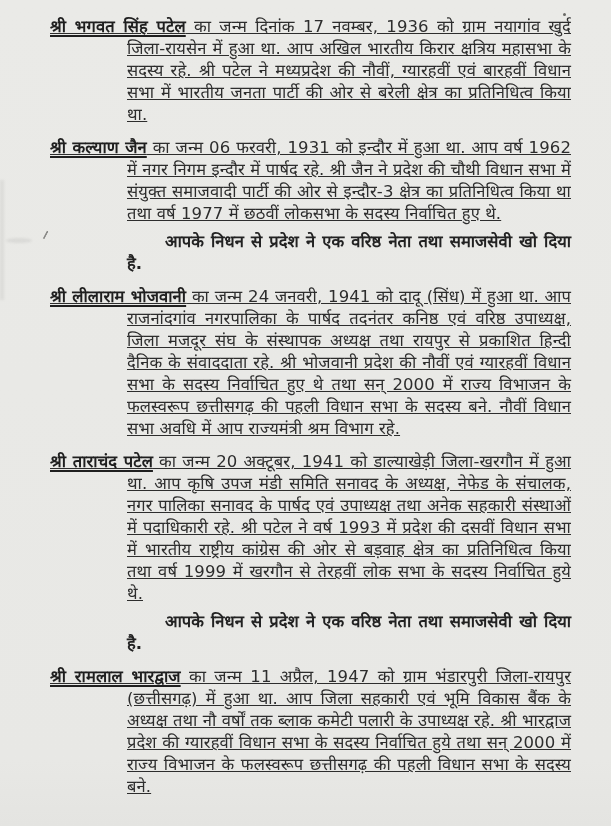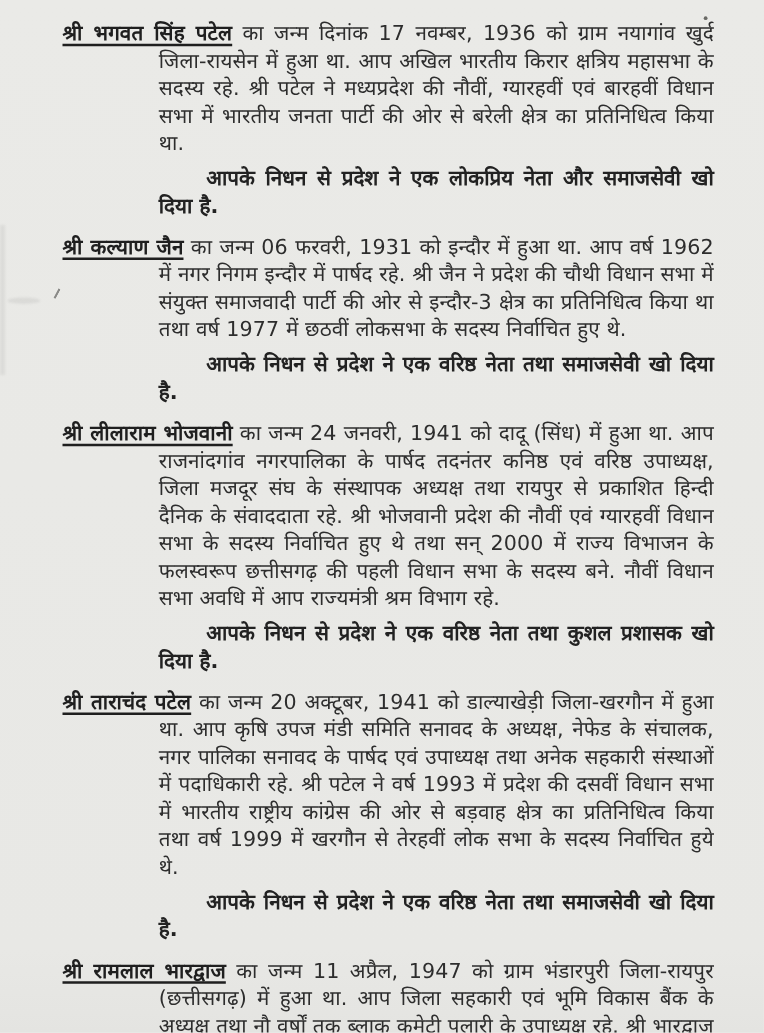--- a/index.html
+++ b/index.html
@@ -24,20 +24,21 @@
   }
   .entry { margin-bottom: 11px; }
   .entry-body {
     margin: 0;
     padding-left: 77px;
     text-indent: -77px;
     text-align: justify;
     font-size: 16.5px;
     line-height: 22px;
     letter-spacing: 0.1px;
+    text-decoration: underline;
   }
   .person-name {
     font-weight: bold;
     color: #1f1f1f;
     text-decoration: underline;
     text-underline-offset: 3px;
     text-decoration-thickness: 1.5px;
   }
   .tribute {
     margin: 6px 0 0 0;
@@ -89,31 +90,29 @@
     filter: blur(1px);
   }
 </style>
 </head>
 <body>
 
 <div class="page">
 
   <section class="entry">
     <p class="entry-body"><span class="person-name">श्री भगवत सिंह पटेल</span><span> का जन्म दिनांक 17 नवम्बर, 1936 को ग्राम नयागांव खुर्द जिला-रायसेन में हुआ था. आप अखिल भारतीय किरार क्षत्रिय महासभा के सदस्य रहे. श्री पटेल ने मध्यप्रदेश की नौवीं, ग्यारहवीं एवं बारहवीं विधान सभा में भारतीय जनता पार्टी की ओर से बरेली क्षेत्र का प्रतिनिधित्व किया था.</span></p>
-    <p class="tribute">आपके निधन से प्रदेश ने एक लोकप्रिय नेता और समाजसेवी खो दिया है.</p>
   </section>
 
   <section class="entry">
     <p class="entry-body"><span class="person-name">श्री कल्याण जैन</span><span> का जन्म 06 फरवरी, 1931 को इन्दौर में हुआ था. आप वर्ष 1962 में नगर निगम इन्दौर में पार्षद रहे. श्री जैन ने प्रदेश की चौथी विधान सभा में संयुक्त समाजवादी पार्टी की ओर से इन्दौर-3 क्षेत्र का प्रतिनिधित्व किया था तथा वर्ष 1977 में छठवीं लोकसभा के सदस्य निर्वाचित हुए थे.</span></p>
     <p class="tribute">आपके निधन से प्रदेश ने एक वरिष्ठ नेता तथा समाजसेवी खो दिया है.</p>
   </section>
 
   <section class="entry">
     <p class="entry-body"><span class="person-name">श्री लीलाराम भोजवानी</span><span> का जन्म 24 जनवरी, 1941 को दादू (सिंध) में हुआ था. आप राजनांदगांव नगरपालिका के पार्षद तदनंतर कनिष्ठ एवं वरिष्ठ उपाध्यक्ष, जिला मजदूर संघ के संस्थापक अध्यक्ष तथा रायपुर से प्रकाशित हिन्दी दैनिक के संवाददाता रहे. श्री भोजवानी प्रदेश की नौवीं एवं ग्यारहवीं विधान सभा के सदस्य निर्वाचित हुए थे तथा सन् 2000 में राज्य विभाजन के फलस्वरूप छत्तीसगढ़ की पहली विधान सभा के सदस्य बने. नौवीं विधान सभा अवधि में आप राज्यमंत्री श्रम विभाग रहे.</span></p>
-    <p class="tribute">आपके निधन से प्रदेश ने एक वरिष्ठ नेता तथा कुशल प्रशासक खो दिया है.</p>
   </section>
 
   <section class="entry">
     <p class="entry-body"><span class="person-name">श्री ताराचंद पटेल</span><span> का जन्म 20 अक्टूबर, 1941 को डाल्याखेड़ी जिला-खरगौन में हुआ था. आप कृषि उपज मंडी समिति सनावद के अध्यक्ष, नेफेड के संचालक, नगर पालिका सनावद के पार्षद एवं उपाध्यक्ष तथा अनेक सहकारी संस्थाओं में पदाधिकारी रहे. श्री पटेल ने वर्ष 1993 में प्रदेश की दसवीं विधान सभा में भारतीय राष्ट्रीय कांग्रेस की ओर से बड़वाह क्षेत्र का प्रतिनिधित्व किया तथा वर्ष 1999 में खरगौन से तेरहवीं लोक सभा के सदस्य निर्वाचित हुये थे.</span></p>
     <p class="tribute">आपके निधन से प्रदेश ने एक वरिष्ठ नेता तथा समाजसेवी खो दिया है.</p>
   </section>
 
   <section class="entry">
     <p class="entry-body"><span class="person-name">श्री रामलाल भारद्वाज</span><span> का जन्म 11 अप्रैल, 1947 को ग्राम भंडारपुरी जिला-रायपुर (छत्तीसगढ़) में हुआ था. आप जिला सहकारी एवं भूमि विकास बैंक के अध्यक्ष तथा नौ वर्षों तक ब्लाक कमेटी पलारी के उपाध्यक्ष रहे. श्री भारद्वाज प्रदेश की ग्यारहवीं विधान सभा के सदस्य निर्वाचित हुये तथा सन् 2000 में राज्य विभाजन के फलस्वरूप छत्तीसगढ़ की पहली विधान सभा के सदस्य बने.</span></p>
 

